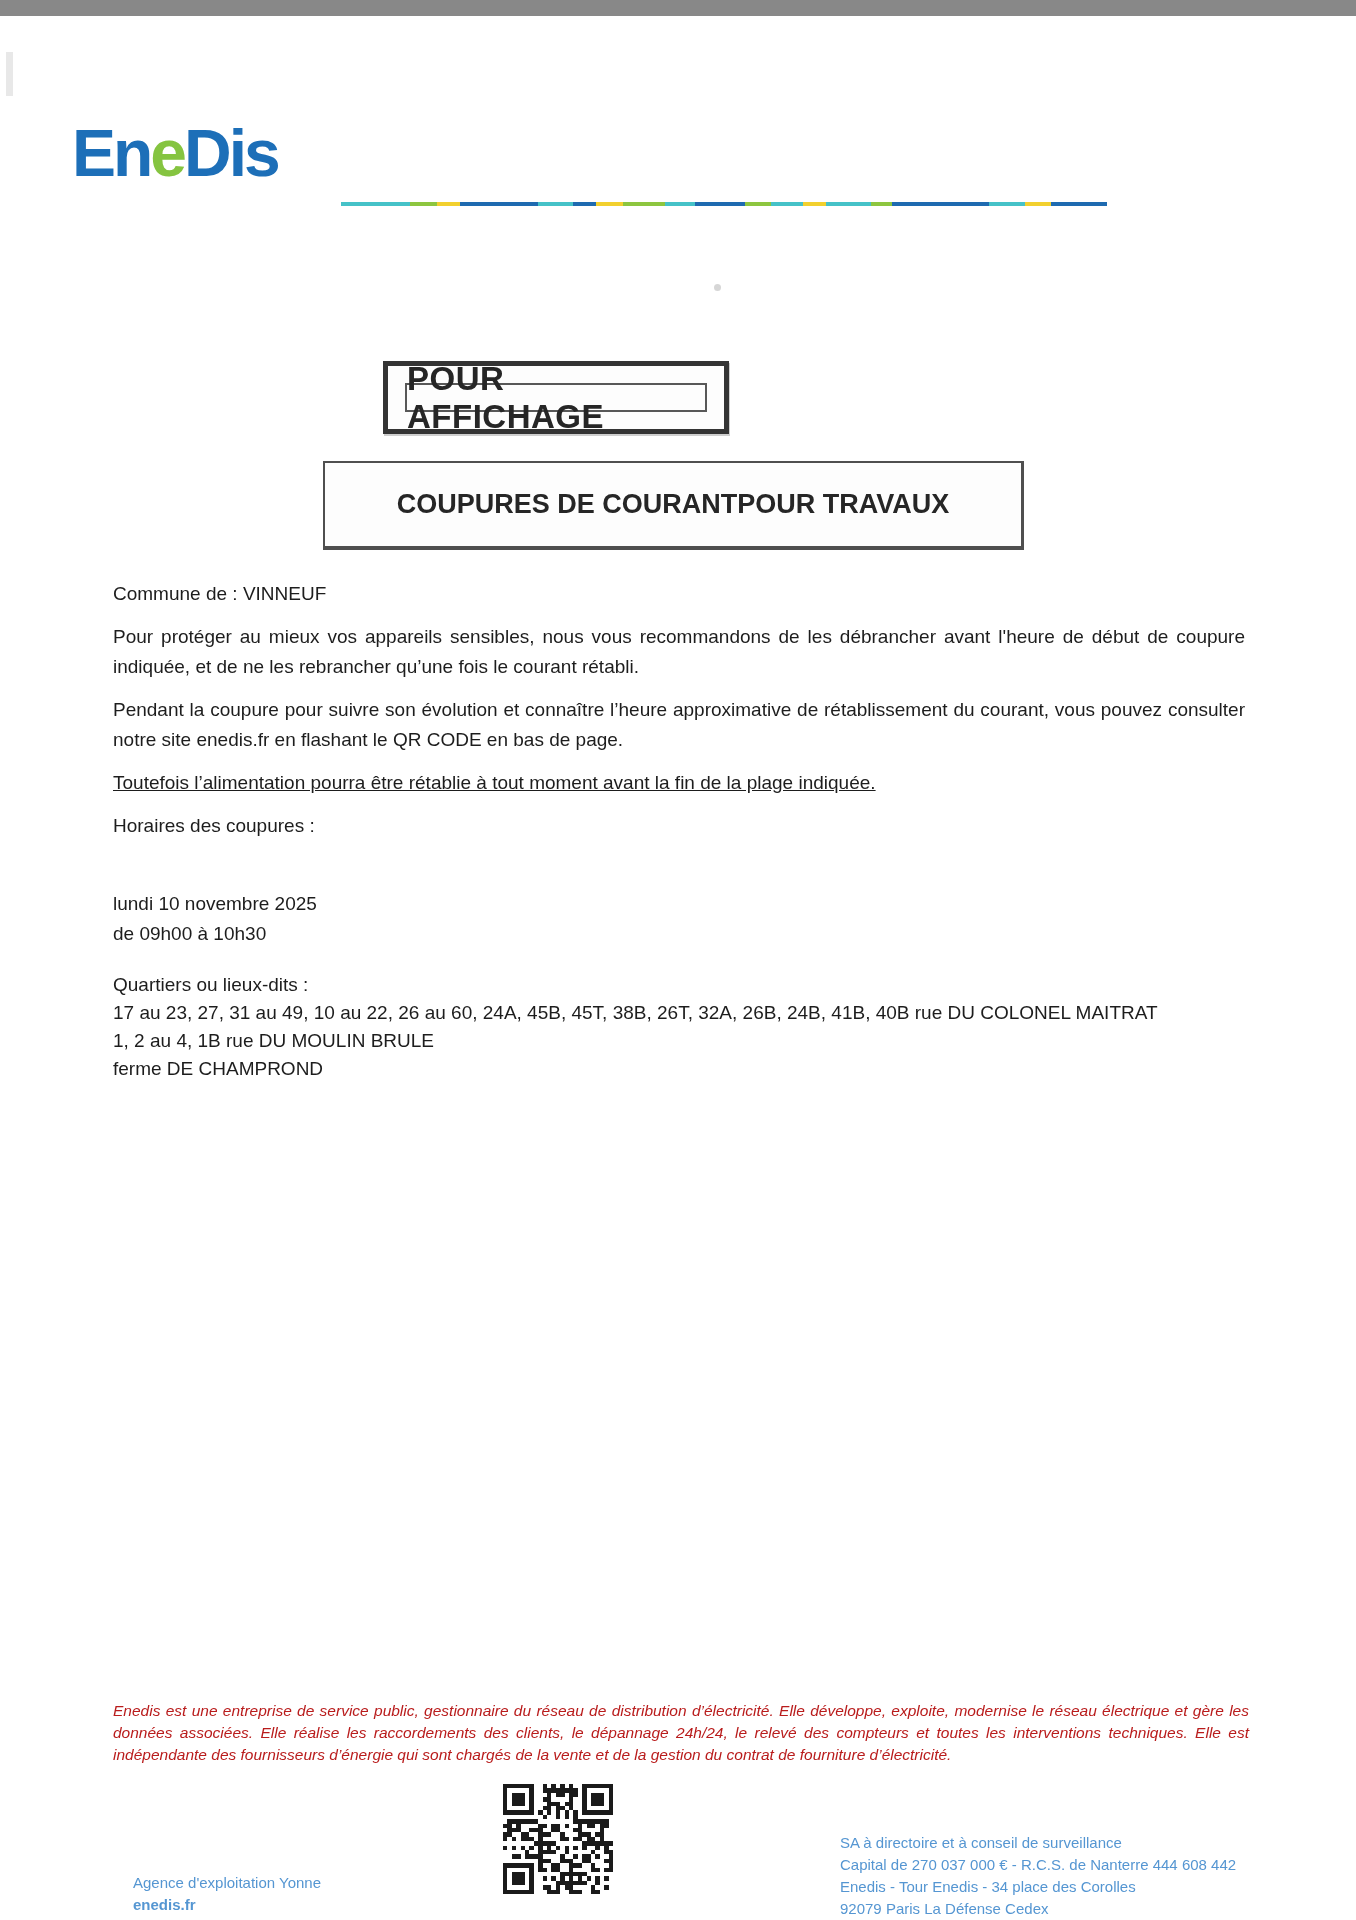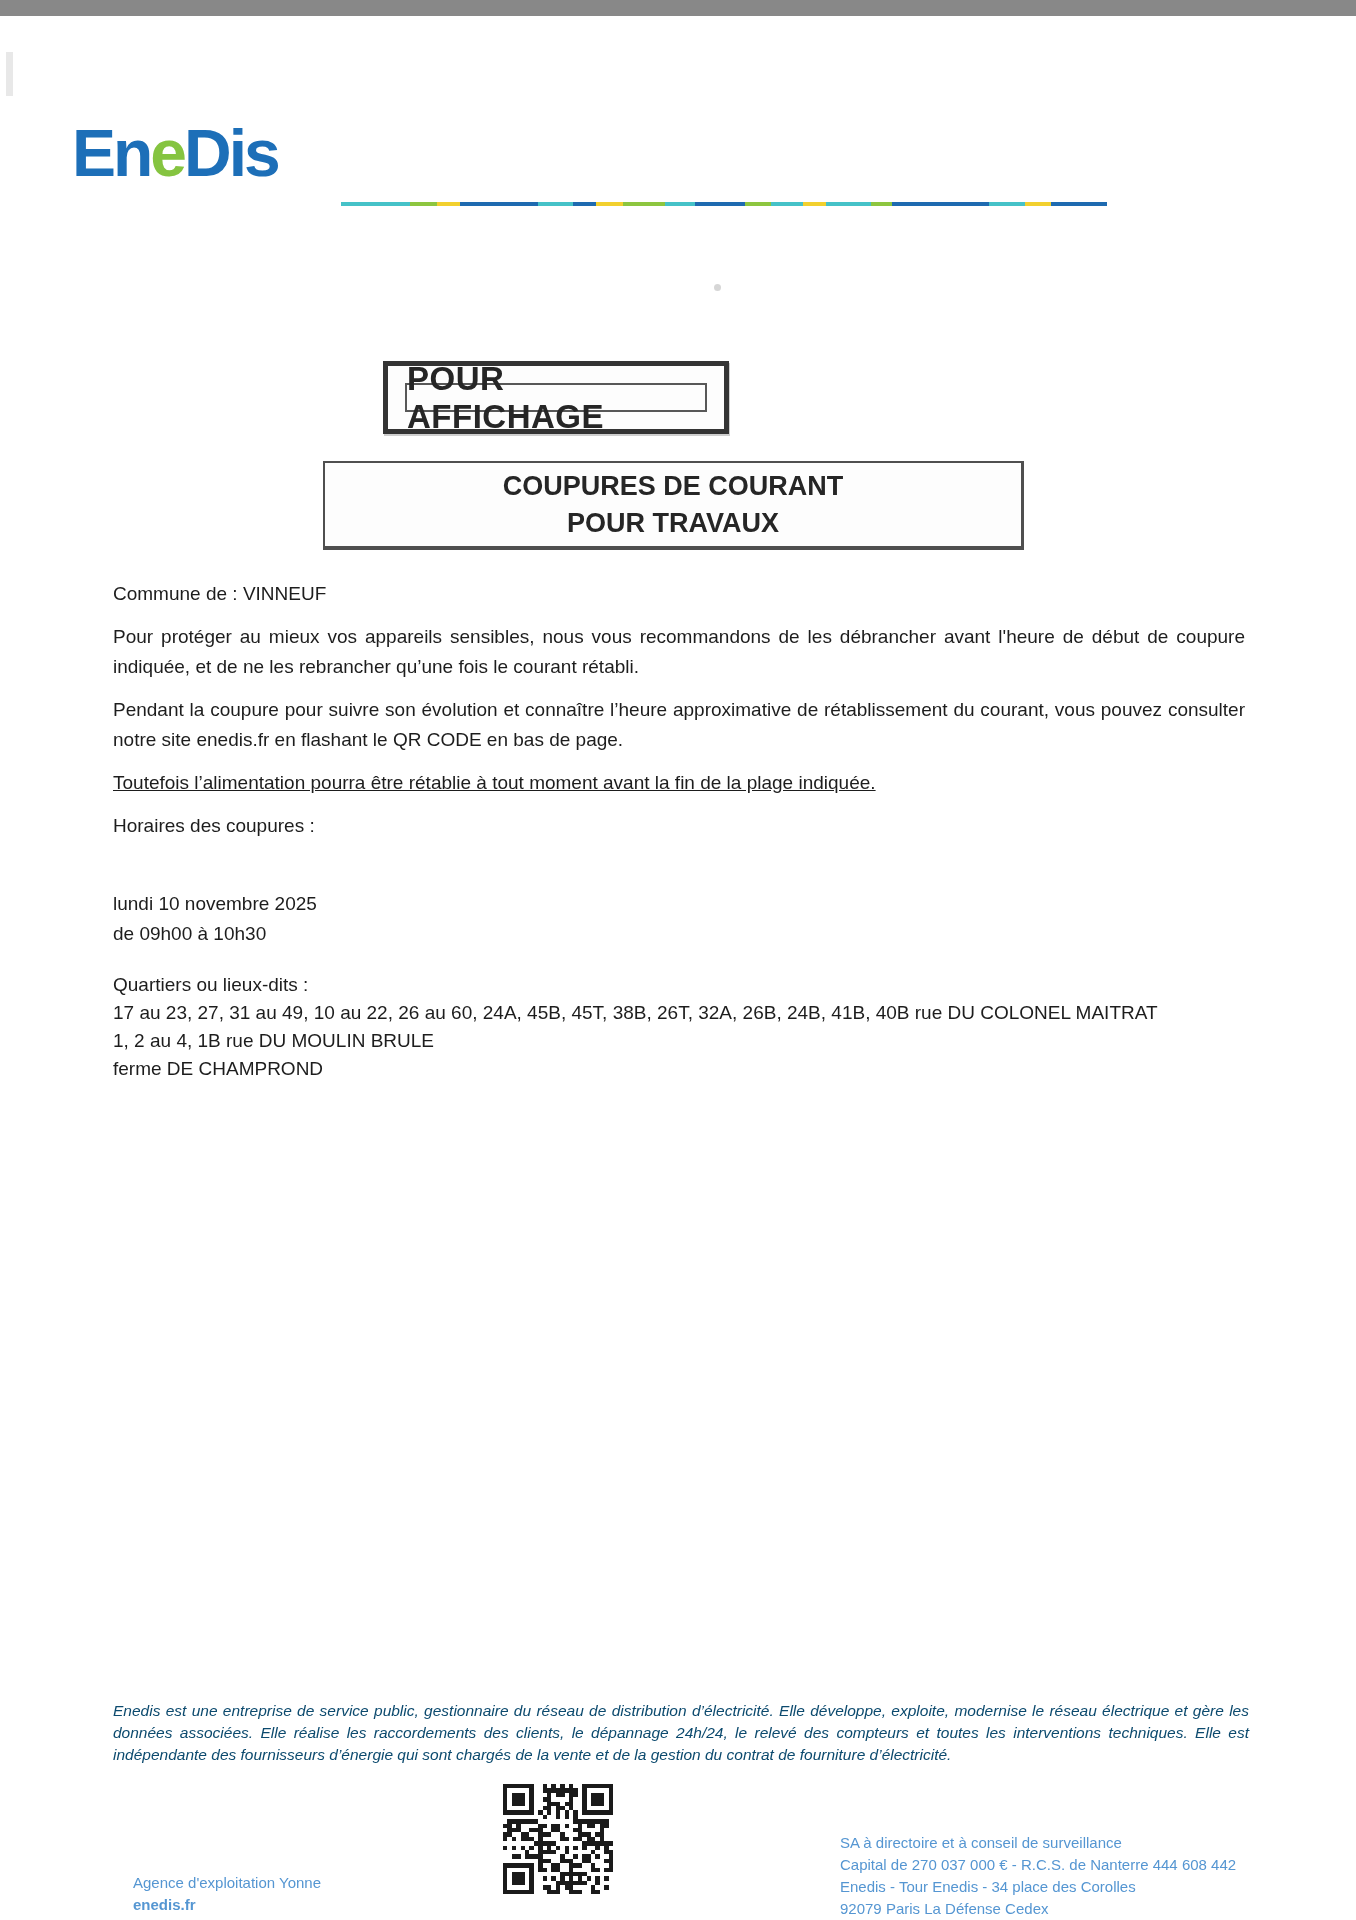--- a/index.html
+++ b/index.html
@@ -40,36 +40,36 @@
     border: 2px solid #585858;
     display: flex; align-items: center; justify-content: center;
   }
   .banner-title { font-size: 33px; font-weight: bold; color: #262626; letter-spacing: .5px; }
 
   
   .subtitle-box {
     position: absolute; left: 323px; top: 445px; width: 701px; height: 89px;
     border: 2px solid #4f4f4f; border-right-width: 3px; border-bottom-width: 4px;
     background: #fdfdfd;
-    display: flex; flex-direction: column; align-items: center; justify-content: center;
+    display: flex; flex-direction: row; align-items: center; justify-content: center;
   }
   .subtitle-line { font-size: 27px; font-weight: bold; color: #262626; line-height: 37px; }
 
   
   .body-text { position: absolute; left: 113px; top: 563px; width: 1132px; font-size: 19px; line-height: 30px; }
   .body-text p { margin: 0 0 13px 0; }
   .just { text-align: justify; }
   .notice { text-decoration: underline; }
   .schedule { margin-top: 48px; }
   .districts { margin-top: 22px; line-height: 28px; }
 
   
   .about {
     position: absolute; left: 113px; top: 1668px; width: 1136px;
-    font-size: 15.5px; line-height: 22px; font-style: italic; text-align: justify; color: #0c4a6e;
+    font-size: 15.5px; line-height: 22px; font-style: italic; text-align: justify; color: #b91c1c;
   }
   .qr { position: absolute; left: 503px; top: 1768px; width: 110px; height: 110px; }
   .agency { position: absolute; left: 133px; top: 1856px; font-size: 15px; line-height: 22px; color: #5596d2; }
   .agency .site { font-weight: bold; }
   .legal { position: absolute; left: 840px; top: 1816px; font-size: 15px; line-height: 22px; color: #5596d2; }
 </style>
 </head>
 <body>
 
 <div class="page">

